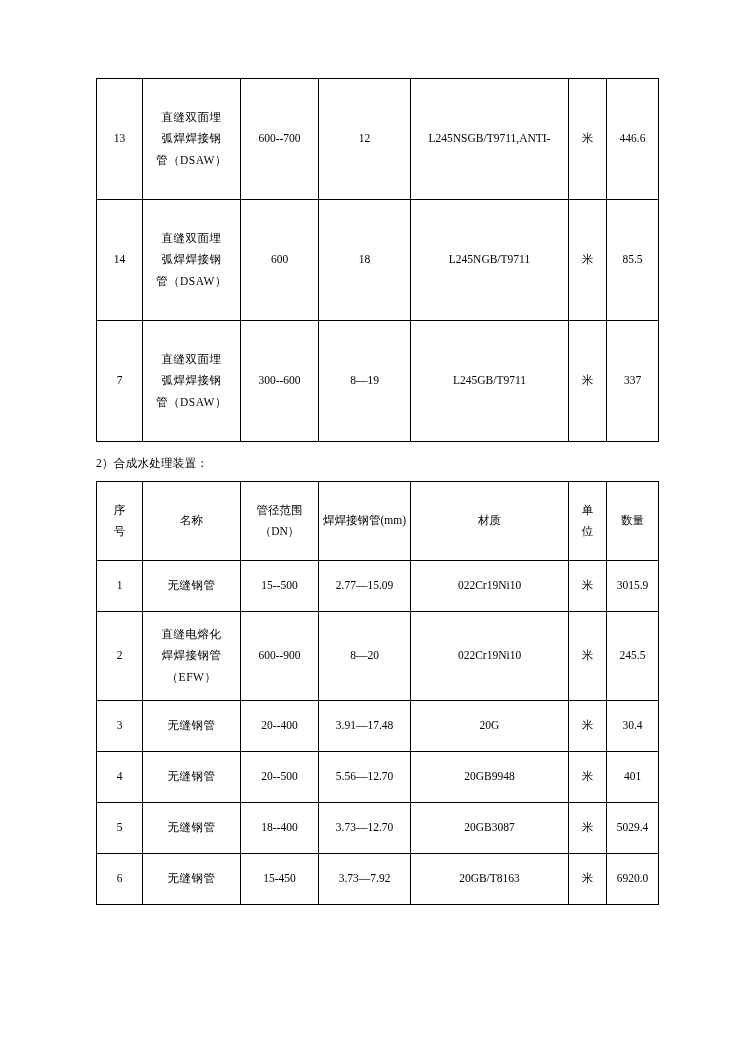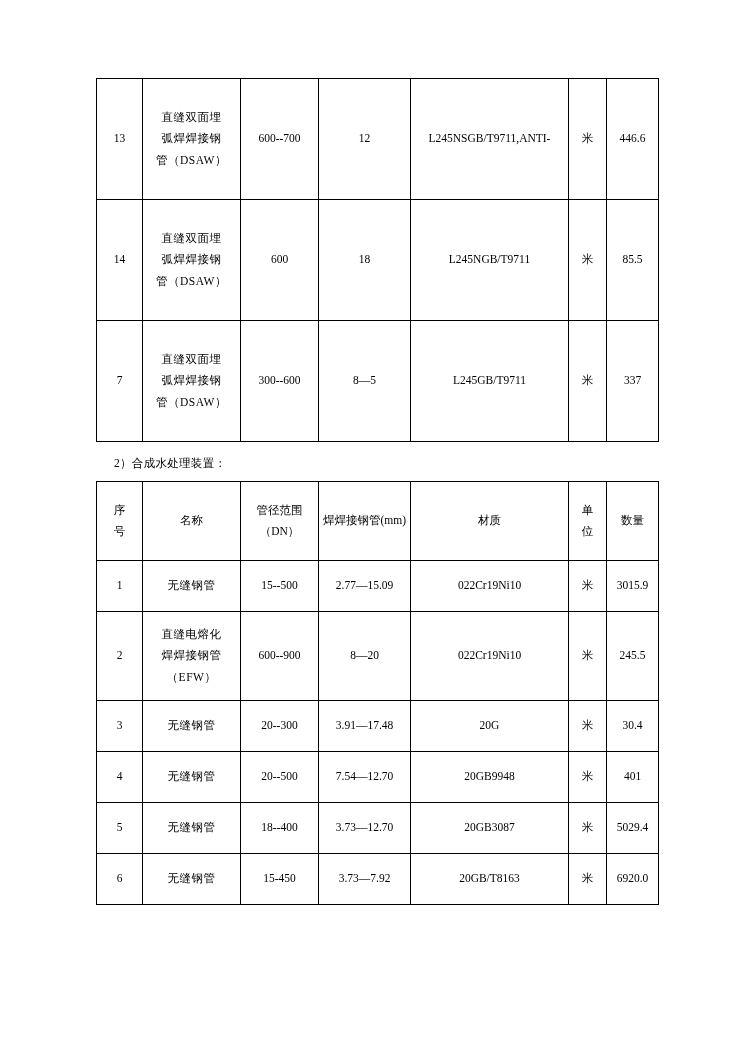--- a/index.html
+++ b/index.html
@@ -61,21 +61,21 @@
   .tall-row td { height: 116px; }
   .hdr-row td { height: 74px; }
   .norm-row td { height: 46px; }
   .mid-row td { height: 84px; }
 
   .multiline {
     line-height: 1.95;
   }
   .section-label {
     font-size: 11.5px;
-    margin: 14px 0 10px 18px;
+    margin: 14px 0 10px 0;
     letter-spacing: 0.3px;
   }
   .nowrap { white-space: nowrap; }
   .cell-cn { letter-spacing: 0.5px; margin-left: 12px; }
 </style>
 </head>
 <body>
 
 <div class="page">
 
@@ -117,21 +117,21 @@
         <td>85.5</td>
       </tr>
       <tr class="tall-row">
         <td>7</td>
         <td class="multiline cell-cn">
           <div>直缝双面埋</div>
           <div>弧焊焊接钢</div>
           <div>管（DSAW）</div>
         </td>
         <td>300--600</td>
-        <td>8—5</td>
+        <td>8—19</td>
         <td class="nowrap">L245GB/T9711</td>
         <td>米</td>
         <td>337</td>
       </tr>
     </tbody>
   </table>
 
   <div class="section-label">2）合成水处理装置：</div>
 
   <table class="doc-table t2">
@@ -184,32 +184,32 @@
         <td>600--900</td>
         <td>8—20</td>
         <td>022Cr19Ni10</td>
         <td>米</td>
         <td>245.5</td>
       </tr>
 
       <tr class="norm-row">
         <td>3</td>
         <td class="cell-cn">无缝钢管</td>
-        <td>20--300</td>
+        <td>20--400</td>
         <td>3.91—17.48</td>
         <td>20G</td>
         <td>米</td>
         <td>30.4</td>
       </tr>
 
       <tr class="norm-row">
         <td>4</td>
         <td class="cell-cn">无缝钢管</td>
         <td>20--500</td>
-        <td>7.54—12.70</td>
+        <td>5.56—12.70</td>
         <td>20GB9948</td>
         <td>米</td>
         <td>401</td>
       </tr>
 
       <tr class="norm-row">
         <td>5</td>
         <td class="cell-cn">无缝钢管</td>
         <td>18--400</td>
         <td>3.73—12.70</td>

